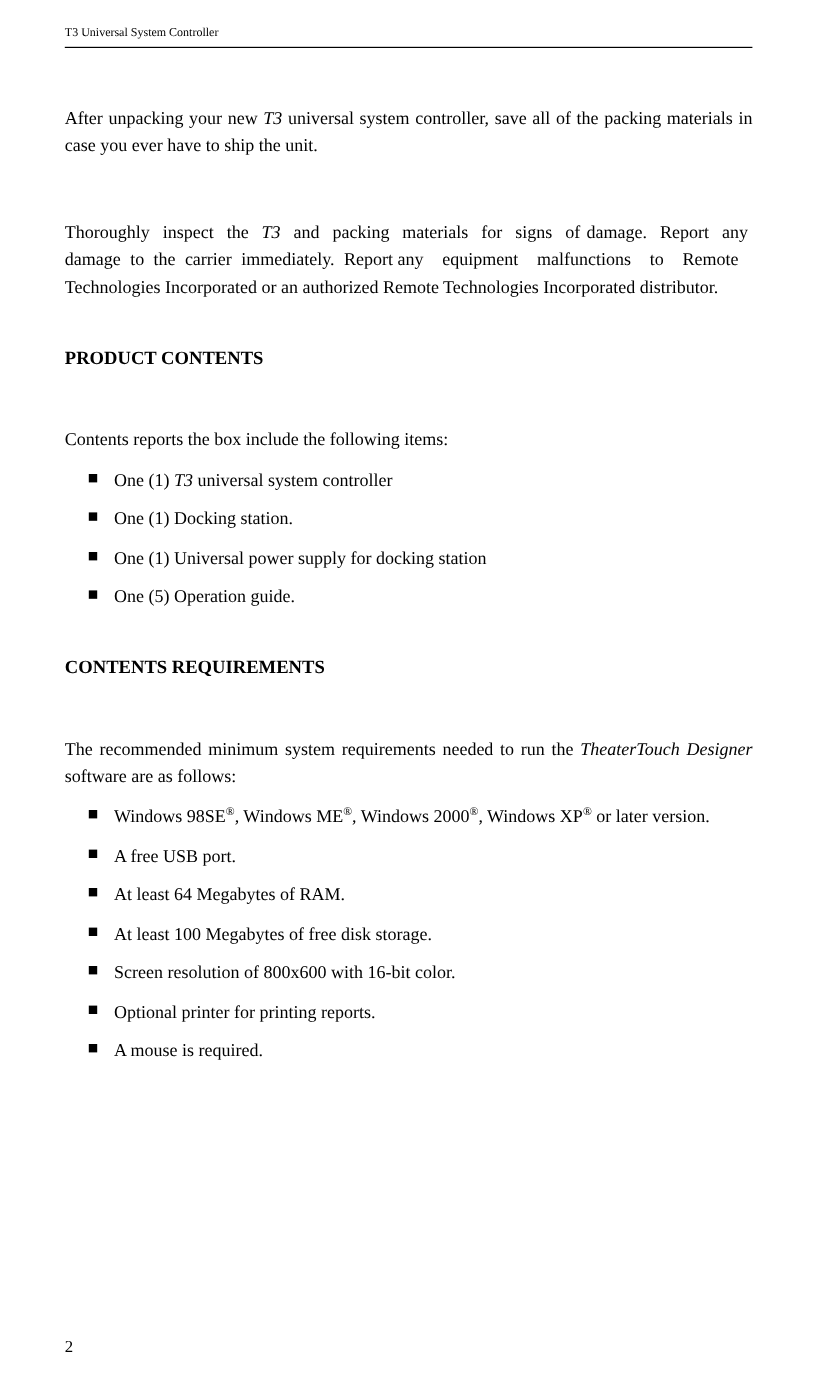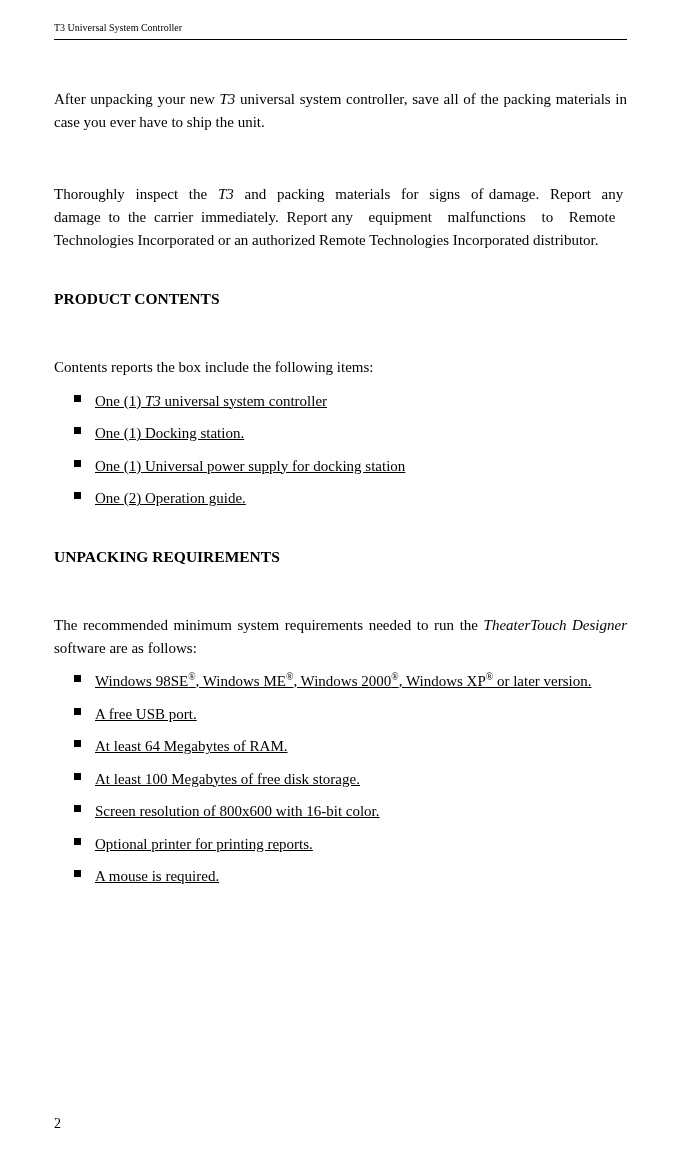--- a/index.html
+++ b/index.html
@@ -52,21 +52,20 @@
     }
 
     .italic {
       font-style: italic;
     }
 
     .bullet-list {
       list-style: none;
       padding-left: 20px;
       margin: 6px 0 0 0;
-      text-decoration: underline;
     }
 
     .bullet-list li {
       display: flex;
       align-items: flex-start;
       margin-bottom: 10px;
       line-height: 1.5;
     }
 
     .bullet-square {
@@ -128,29 +127,29 @@
     <li>
       <span class="bullet-square"></span>
       <span class="bullet-text">One (1) Docking station.</span>
     </li>
     <li>
       <span class="bullet-square"></span>
       <span class="bullet-text">One (1) Universal power supply for docking station</span>
     </li>
     <li>
       <span class="bullet-square"></span>
-      <span class="bullet-text">One (2) Operation guide.</span>
+      <span class="bullet-text">One (5) Operation guide.</span>
     </li>
   </ul>
 </div>
 
 <div class="spacer"></div>
 
 <div class="section">
-  <h2 class="section-title">UNPACKING REQUIREMENTS</h2>
+  <h2 class="section-title">CONTENTS REQUIREMENTS</h2>
   <p class="paragraph justified">
     The recommended minimum system requirements needed to run the <span class="italic">TheaterTouch Designer</span> software are as follows:
   </p>
   <ul class="bullet-list">
     <li>
       <span class="bullet-square"></span>
       <span class="bullet-text">Windows 98SE<sup>®</sup>, Windows ME<sup>®</sup>, Windows 2000<sup>®</sup>, Windows XP<sup>®</sup> or later version.</span>
     </li>
     <li>
       <span class="bullet-square"></span>

